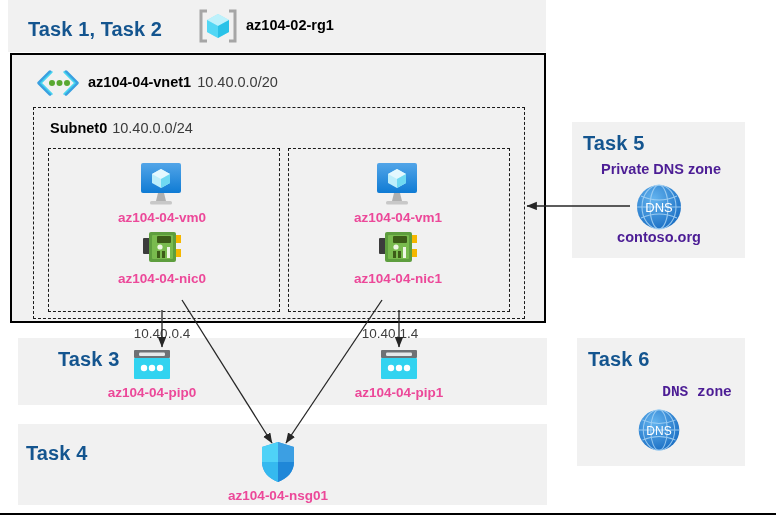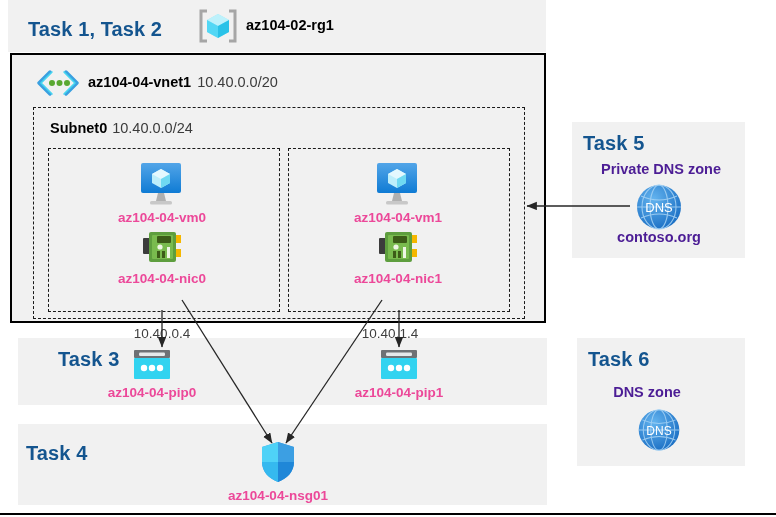--- a/index.html
+++ b/index.html
@@ -315,21 +315,21 @@
       <text x="26" y="29" text-anchor="middle" font-family="Liberation Sans, sans-serif" font-size="13" fill="#ffffff">DNS</text>
     </svg>
   </div>
 
   <div class="centered-bold" style="left:659px; top:229px;">contoso.org</div>
 
   <div class="panel" style="left:577px; top:338px; width:168px; height:128px;"></div>
 
   <div class="task-label" style="left:588px; top:348px;">Task 6</div>
 
-  <div class="centered-bold" style="left:647px; top:384px;">DNS zone</div>
+  <div class="centered-bold" style="left:697px; top:384px;font-family:Liberation Mono, monospace;">DNS zone</div>
 
   <div class="icon" style="left:635px; top:407px;">
     <svg width="48" height="46" viewBox="0 0 52 48">
       <defs>
         <radialGradient id="dnsg6" cx="38%" cy="32%" r="72%">
           <stop offset="0%" stop-color="#64b4ef"></stop>
           <stop offset="100%" stop-color="#1b6fc4"></stop>
         </radialGradient>
       </defs>
       <circle cx="26" cy="24" r="22" fill="url(#dnsg6)"></circle>

